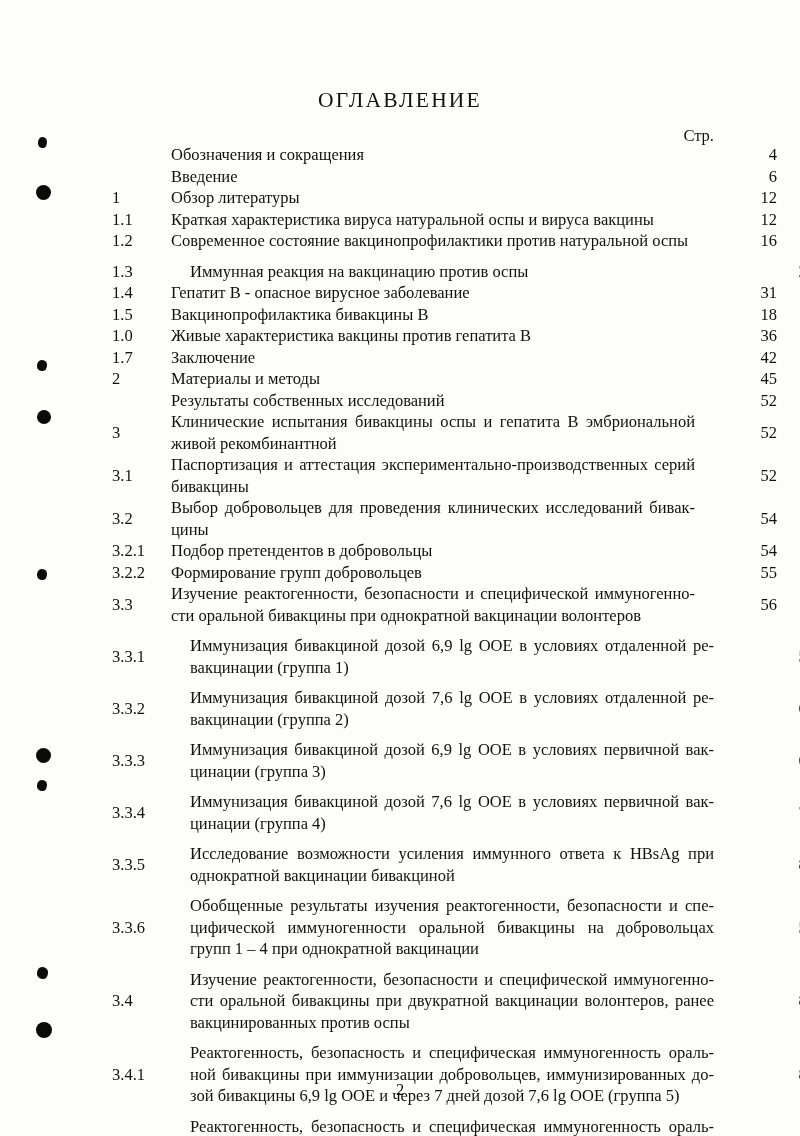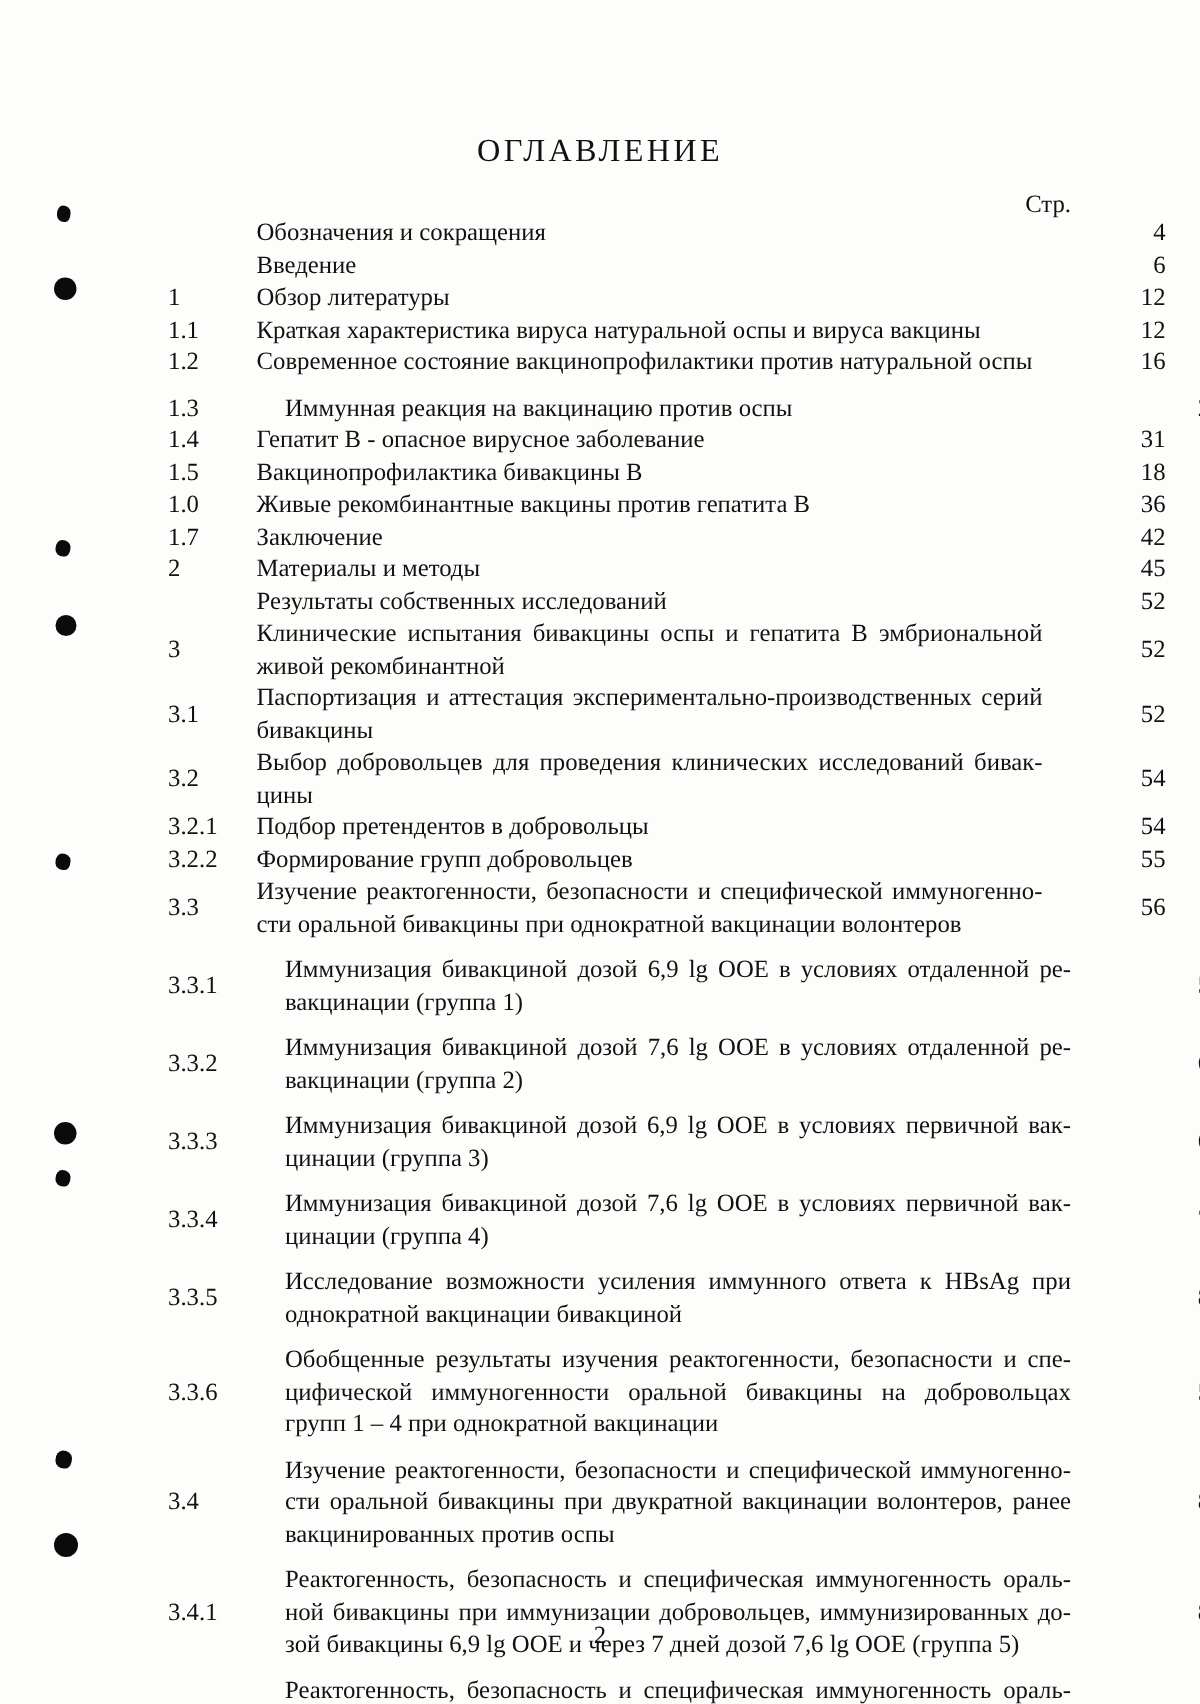--- a/index.html
+++ b/index.html
@@ -175,21 +175,21 @@
         <div class="title nowrap">Гепатит В - опасное вирусное заболевание</div>
         <div class="pg">31</div>
       </div>
       <div class="toc-row">
         <div class="num">1.5</div>
         <div class="title nowrap">Вакцинопрофилактика бивакцины В</div>
         <div class="pg">18</div>
       </div>
       <div class="toc-row">
         <div class="num">1.0</div>
-        <div class="title nowrap">Живые рекомбинантные вакцины против гепатита В</div>
+        <div class="title nowrap">Живые характеристика вакцины против гепатита В</div>
         <div class="pg">36</div>
       </div>
       <div class="toc-row">
         <div class="num">1.7</div>
         <div class="title nowrap">Заключение</div>
         <div class="pg">42</div>
       </div>
       <div class="toc-row">
         <div class="num">2</div>
         <div class="title nowrap">Материалы и методы</div>

